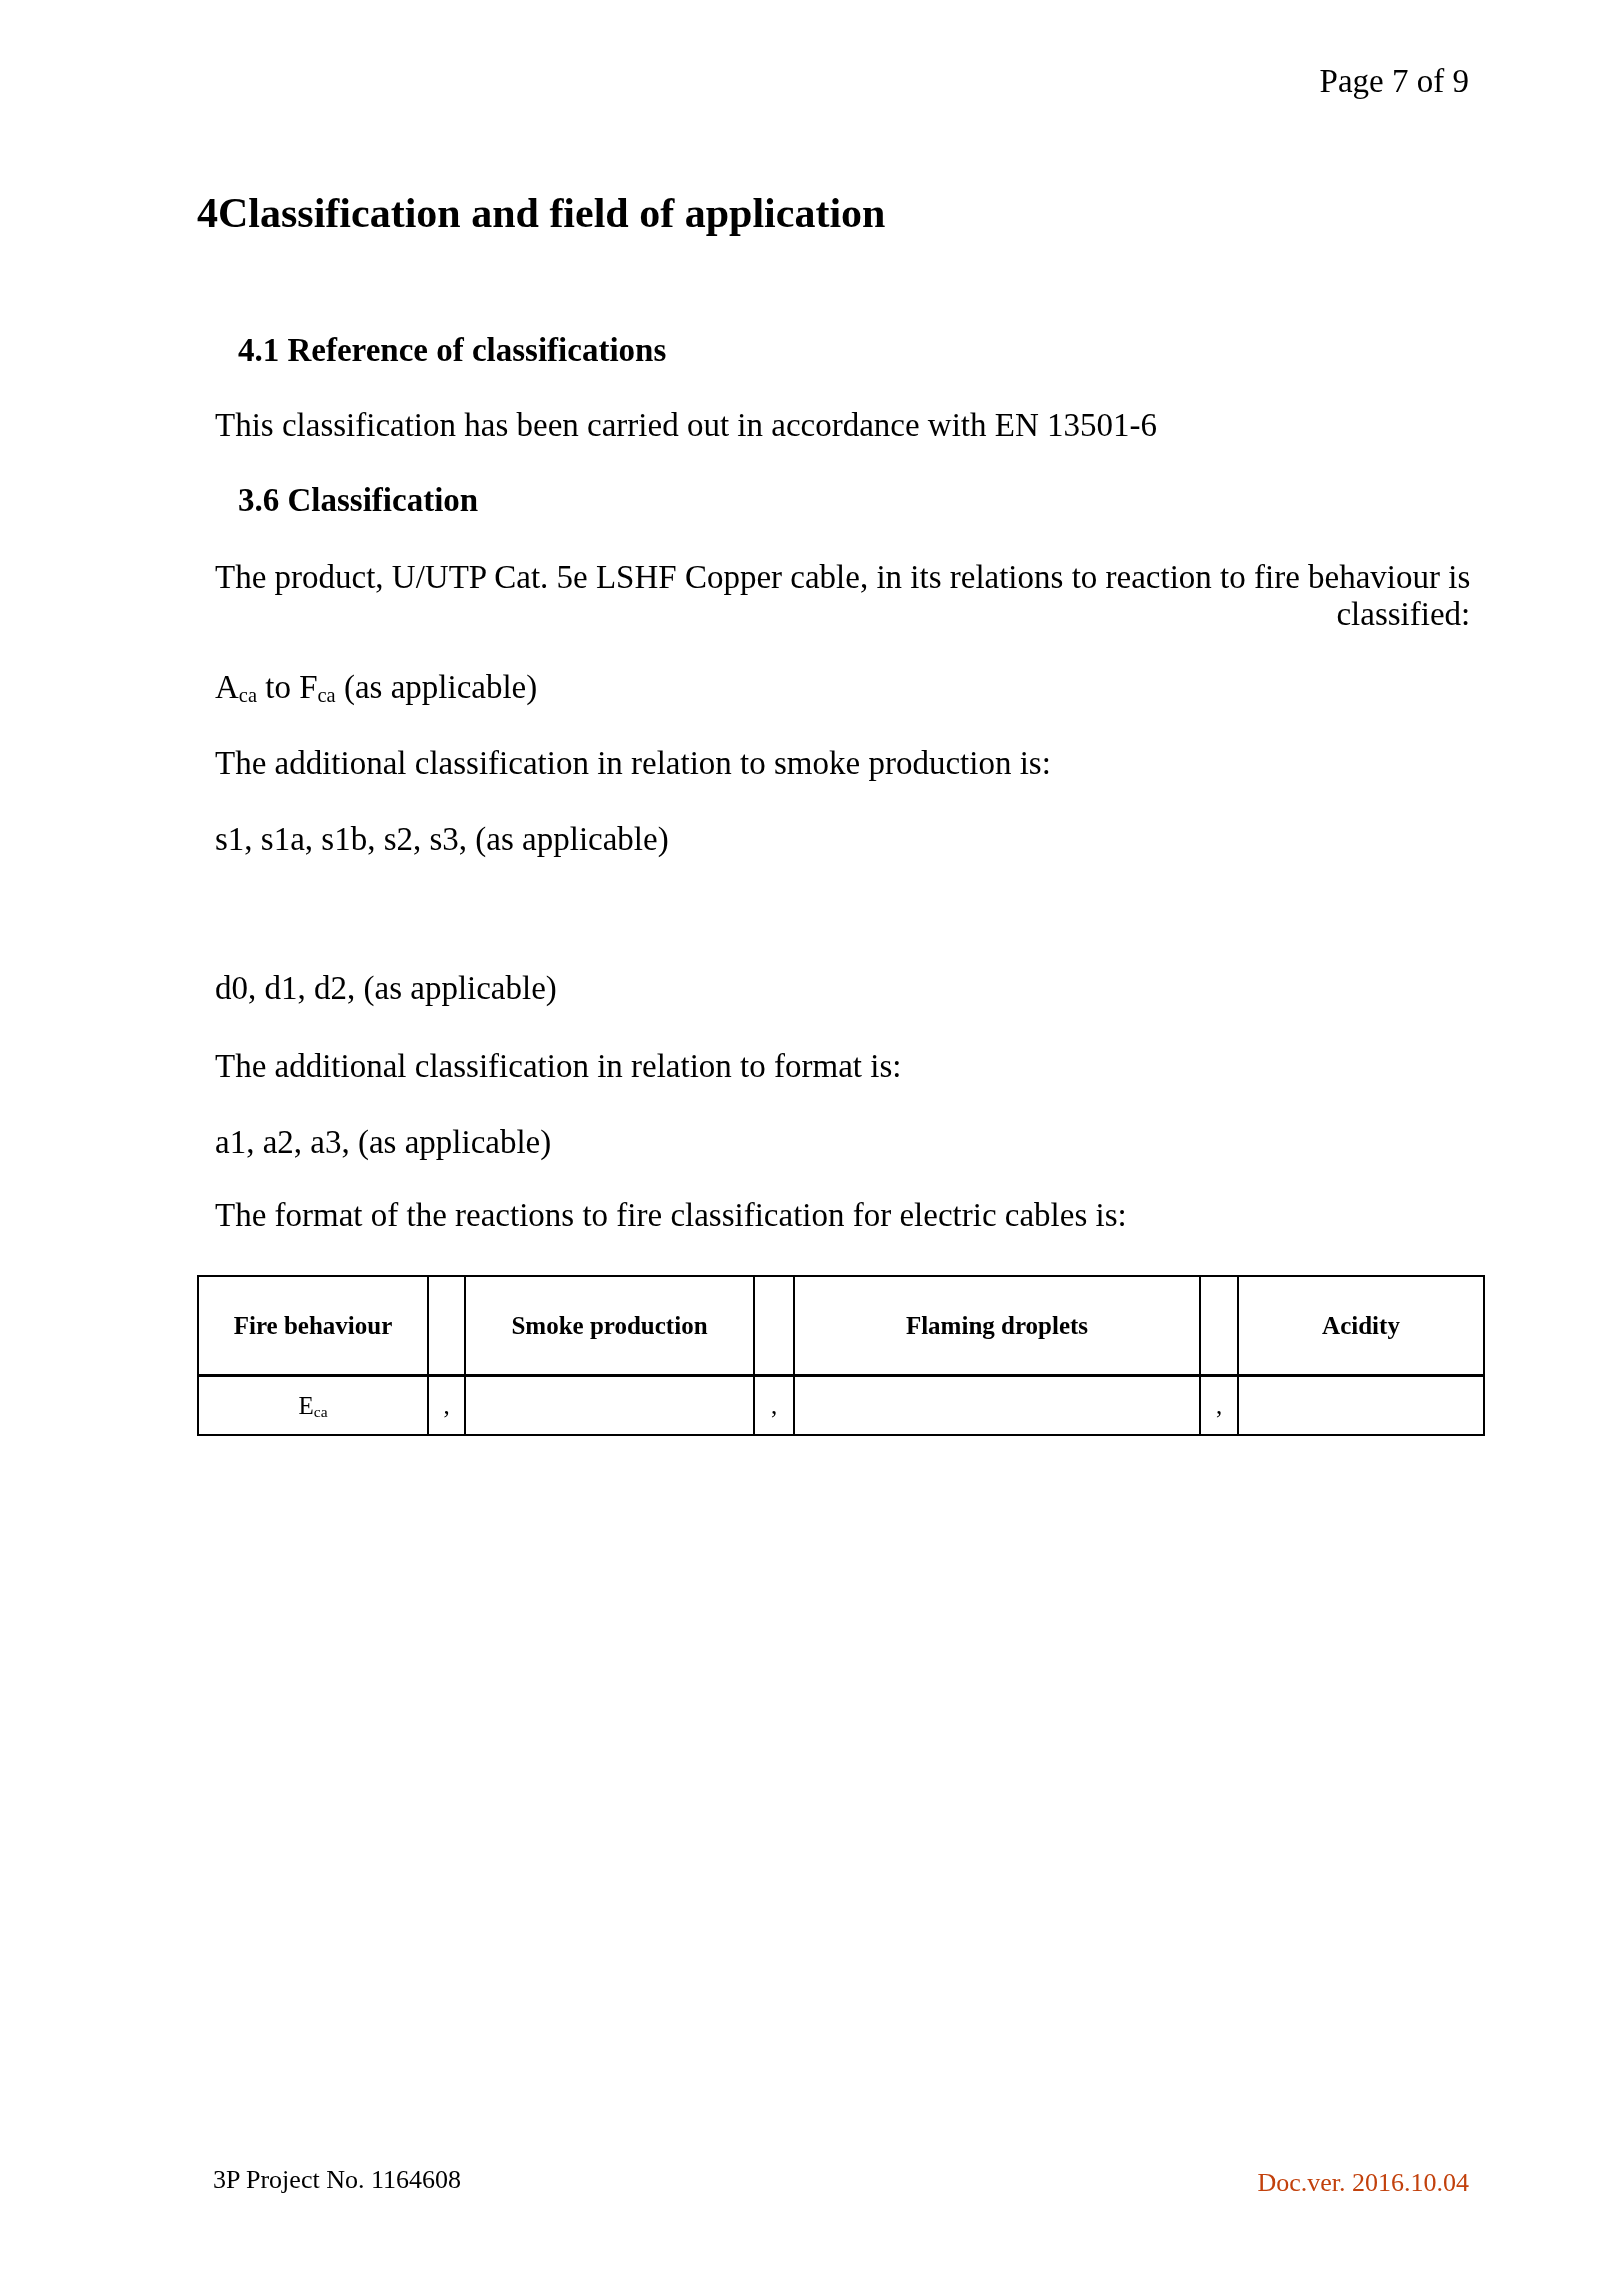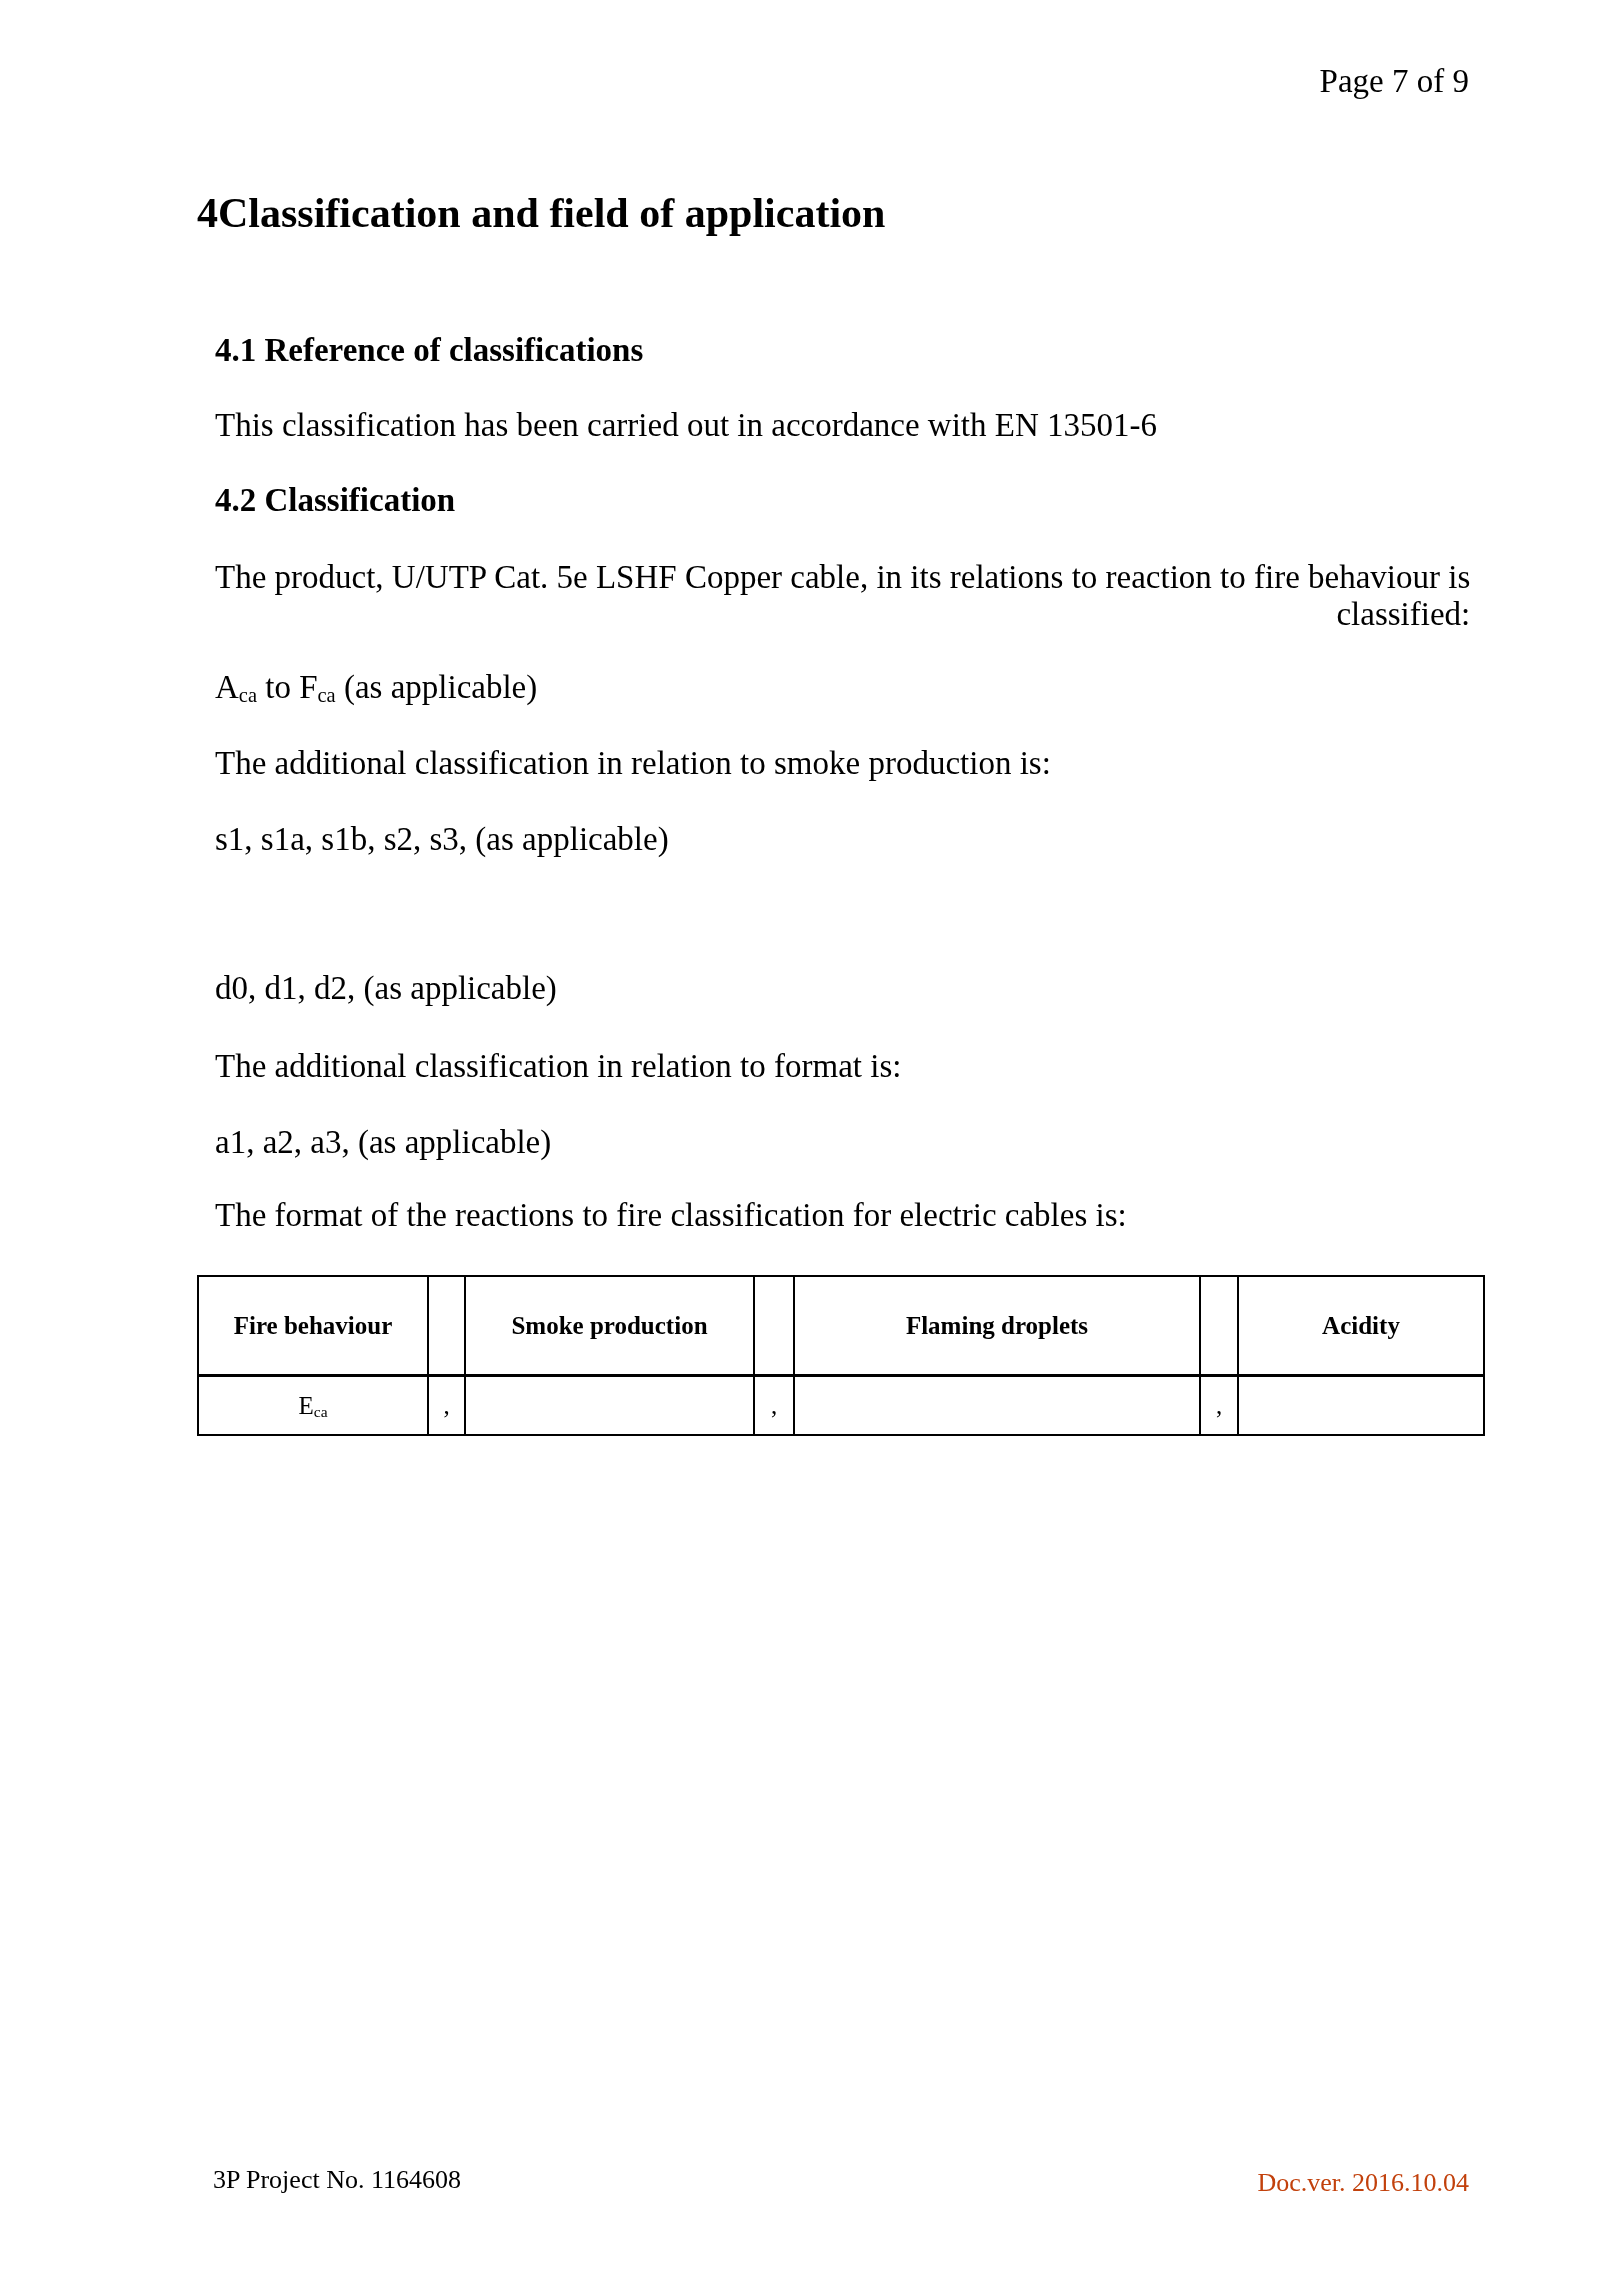--- a/index.html
+++ b/index.html
@@ -7,21 +7,21 @@
     position: relative;
     width: 1623px;
     height: 2295px;
     background: #ffffff;
     font-family: "Liberation Serif", serif;
     color: #000000;
     overflow: hidden;
   }
   .abs { position: absolute; white-space: nowrap; text-align: right; }
   .body-text { font-size: 33px; line-height: 1; }
-  .bold { font-weight: bold; }
+  .bold { font-weight: bold; margin-left: 23px; }
 
   .page-number { top: 62px; right: 154px; font-size: 33px; line-height: 1.2; }
 
   .main-heading { top: 192px; left: 158px; font-size: 42px; font-weight: bold; line-height: 1; }
   .main-heading .h-num { display: inline-block; width: 60px; }
 
   .s41-title   { top: 334px;  left: 215px; }
   .s41-body    { top: 409px;  left: 215px; }
   .s42-title   { top: 484px;  left: 215px; }
   .s42-product { top: 559px;  left: 215px; font-size: 33px; line-height: 37px; }
@@ -82,21 +82,21 @@
   <div class="abs page-number">Page 7 of 9</div>
 
   <div class="abs main-heading">
     <span class="h-num">4</span><span>Classification and field of application</span>
   </div>
 
   <div class="abs body-text bold s41-title">4.1 Reference of classifications</div>
 
   <div class="abs body-text s41-body">This classification has been carried out in accordance with EN 13501-6</div>
 
-  <div class="abs body-text bold s42-title">4.2 Classification</div>
+  <div class="abs body-text bold s42-title">3.6 Classification</div>
 
   <div class="abs s42-product">
     <div>The product, U/UTP Cat. 5e LSHF Copper cable, in its relations to reaction to fire behaviour is</div>
     <div>classified:</div>
   </div>
 
   <div class="abs body-text fire-range"><span>A</span><sub class="s">ca</sub><span> to F</span><sub class="s">ca</sub><span> (as applicable)</span></div>
 
   <div class="abs body-text smoke-intro">The additional classification in relation to smoke production is:</div>
   <div class="abs body-text smoke-vals">s1, s1a, s1b, s2, s3, (as applicable)</div>

